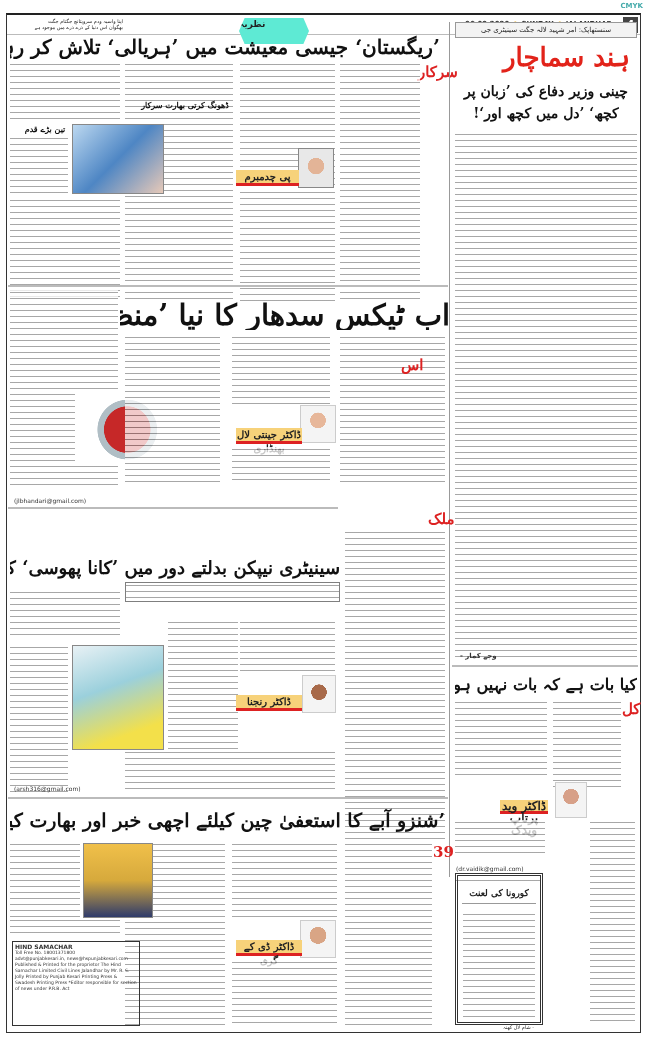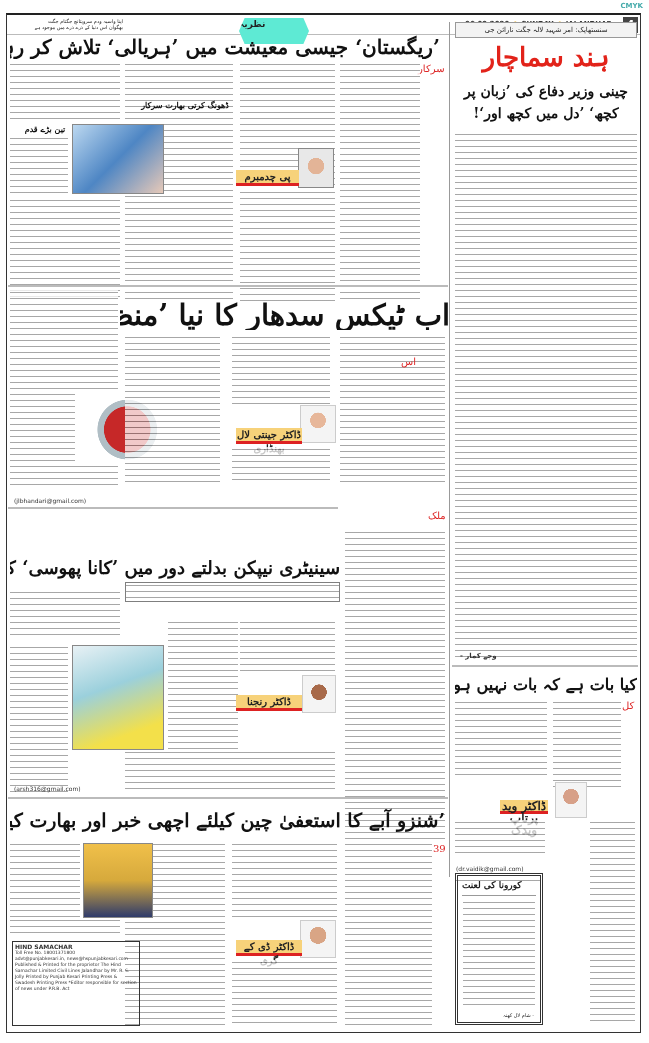--- a/index.html
+++ b/index.html
@@ -13,27 +13,27 @@
 .dateline .dot{color:#e9a400;margin:0 3px}
 .pageno{position:absolute;right:2px;top:2px;width:15px;height:16px;background:#444;color:#fff;font-size:11px;font-weight:bold;text-align:center;line-height:16px}
 .col-text{position:absolute;background:repeating-linear-gradient(to bottom,#fff 0,#fff 2px,#8a8a8a 2px,#8a8a8a 3px,#fff 3px,#fff 6px);opacity:.75}
 .headline{position:absolute;font-family:"DejaVu Serif",serif;font-weight:bold;direction:rtl;text-align:center;color:#111;white-space:nowrap;overflow:hidden}
 .rule{position:absolute;height:2px;background:#bbb}
 .vrule{position:absolute;width:1px;background:#999}
 .img{position:absolute;border:1px solid #888}
 .byline{position:absolute;background:#f7d27a;border-bottom:3px solid #d22;font-size:10px;font-weight:bold;direction:rtl;text-align:center;color:#222;font-family:"DejaVu Serif",serif}
 .portrait{position:absolute;background:radial-gradient(circle at 50% 40%,#e7b79a 0 28%,#f4f4f4 29%);border:1px solid #ccc}
 .email{position:absolute;font-size:6px;color:#333}
-.redlead{position:absolute;color:#d22;font-weight:normal;font-size:10px;font-family:"DejaVu Serif",serif}
+.redlead{position:absolute;color:#d22;font-weight:bold;font-size:15px;font-family:"DejaVu Serif",serif}
 .sidebar-head{position:absolute;left:455px;top:22px;width:182px;height:16px;border:1px solid #999;background:#f3f3f3;font-size:7px;text-align:center;line-height:15px;direction:rtl}
-.logo{position:absolute;left:462px;top:40px;width:168px;height:34px;color:#e2231a;font-size:26px;font-weight:bold;text-align:center;direction:rtl;font-family:"DejaVu Serif",serif;line-height:34px}
+.logo{position:absolute;left:462px;top:40px;width:168px;height:34px;color:#e2231a;font-size:26px;font-weight:bold;text-align:right;direction:rtl;font-family:"DejaVu Serif",serif;line-height:34px}
 .imprint{position:absolute;left:12px;top:941px;width:128px;height:85px;border:1px solid #333;font-size:4.5px;line-height:6px;padding:2px;color:#333}
 .imprint .t{font-size:6px;font-weight:bold}
 .corona{position:absolute;left:546px;top:860px;width:89px;height:165px;border:3px double #333}
-.corona .h{font-size:9px;font-weight:bold;text-align:left;direction:rtl;font-family:"DejaVu Serif",serif;padding-top:4px;border-bottom:1px solid #999;margin:0 4px;height:20px}
+.corona .h{font-size:9px;font-weight:bold;text-align:center;direction:rtl;font-family:"DejaVu Serif",serif;padding-top:4px;border-bottom:1px solid #999;margin:8px 4px;height:20px}
 </style>
 </head>
 <body>
 
 <div class="cmyk">CMYK</div>
 
 <div class="frame">
   <div class="topbar">
     <div class="motto">
       <div>اپنا واسیہ ودم سروپتانچ جگتام جگت</div>
@@ -104,21 +104,21 @@
 <div class="col-text" style="left:10px;top:842px;width:70px;height:75px"></div>
 <div class="col-text" style="left:10px;top:918px;width:110px;height:20px"></div>
 
 <div class="imprint">
   <div class="t">HIND SAMACHAR</div>
   <div>Toll Free No. 18001371800</div>
   <div>advt@punjabkesari.in, news@hspunjabkesari.com</div>
   <div>Published &amp; Printed for the proprietor The Hind Samachar Limited Civil Lines Jalandhar by Mr. R. S. Jolly Printed by Punjab Kesari Printing Press &amp; Swadesh Printing Press *Editor responsible for section of news under P.R.B. Act</div>
 </div>
 
-<div class="sidebar-head">سنستھاپک: امر شہید لالہ جگت نارائن جی</div>
+<div class="sidebar-head">سنستھاپک: امر شہید لالہ جگت سینیٹری جی</div>
 <div class="logo">ہند سماچار</div>
 <div class="headline" style="left:455px;top:80px;width:182px;height:48px;font-size:14px;line-height:22px;white-space:normal">چینی وزیر دفاع کی ’زبان پر کچھ‘ ’دل میں کچھ اور‘!</div>
 <div class="col-text" style="left:455px;top:132px;width:182px;height:525px"></div>
 <div class="email" style="left:460px;top:652px;font-size:7px;font-weight:bold">- وجے کمار</div>
 <div class="rule" style="left:452px;top:665px;width:186px"></div>
 <div class="headline" style="left:455px;top:672px;width:182px;height:26px;font-size:16px;line-height:26px">کیا بات ہے کہ بات نہیں ہو رہی</div>
 <div class="redlead" style="left:622px;top:700px">کل</div>
 <div class="col-text" style="left:553px;top:700px;width:68px;height:90px"></div>
 <div class="col-text" style="left:455px;top:700px;width:92px;height:80px"></div>
 <div class="portrait" style="left:555px;top:782px;width:32px;height:36px;background:radial-gradient(circle at 50% 40%,#d7a088 0 30%,#f4f4f4 31%)"></div>

